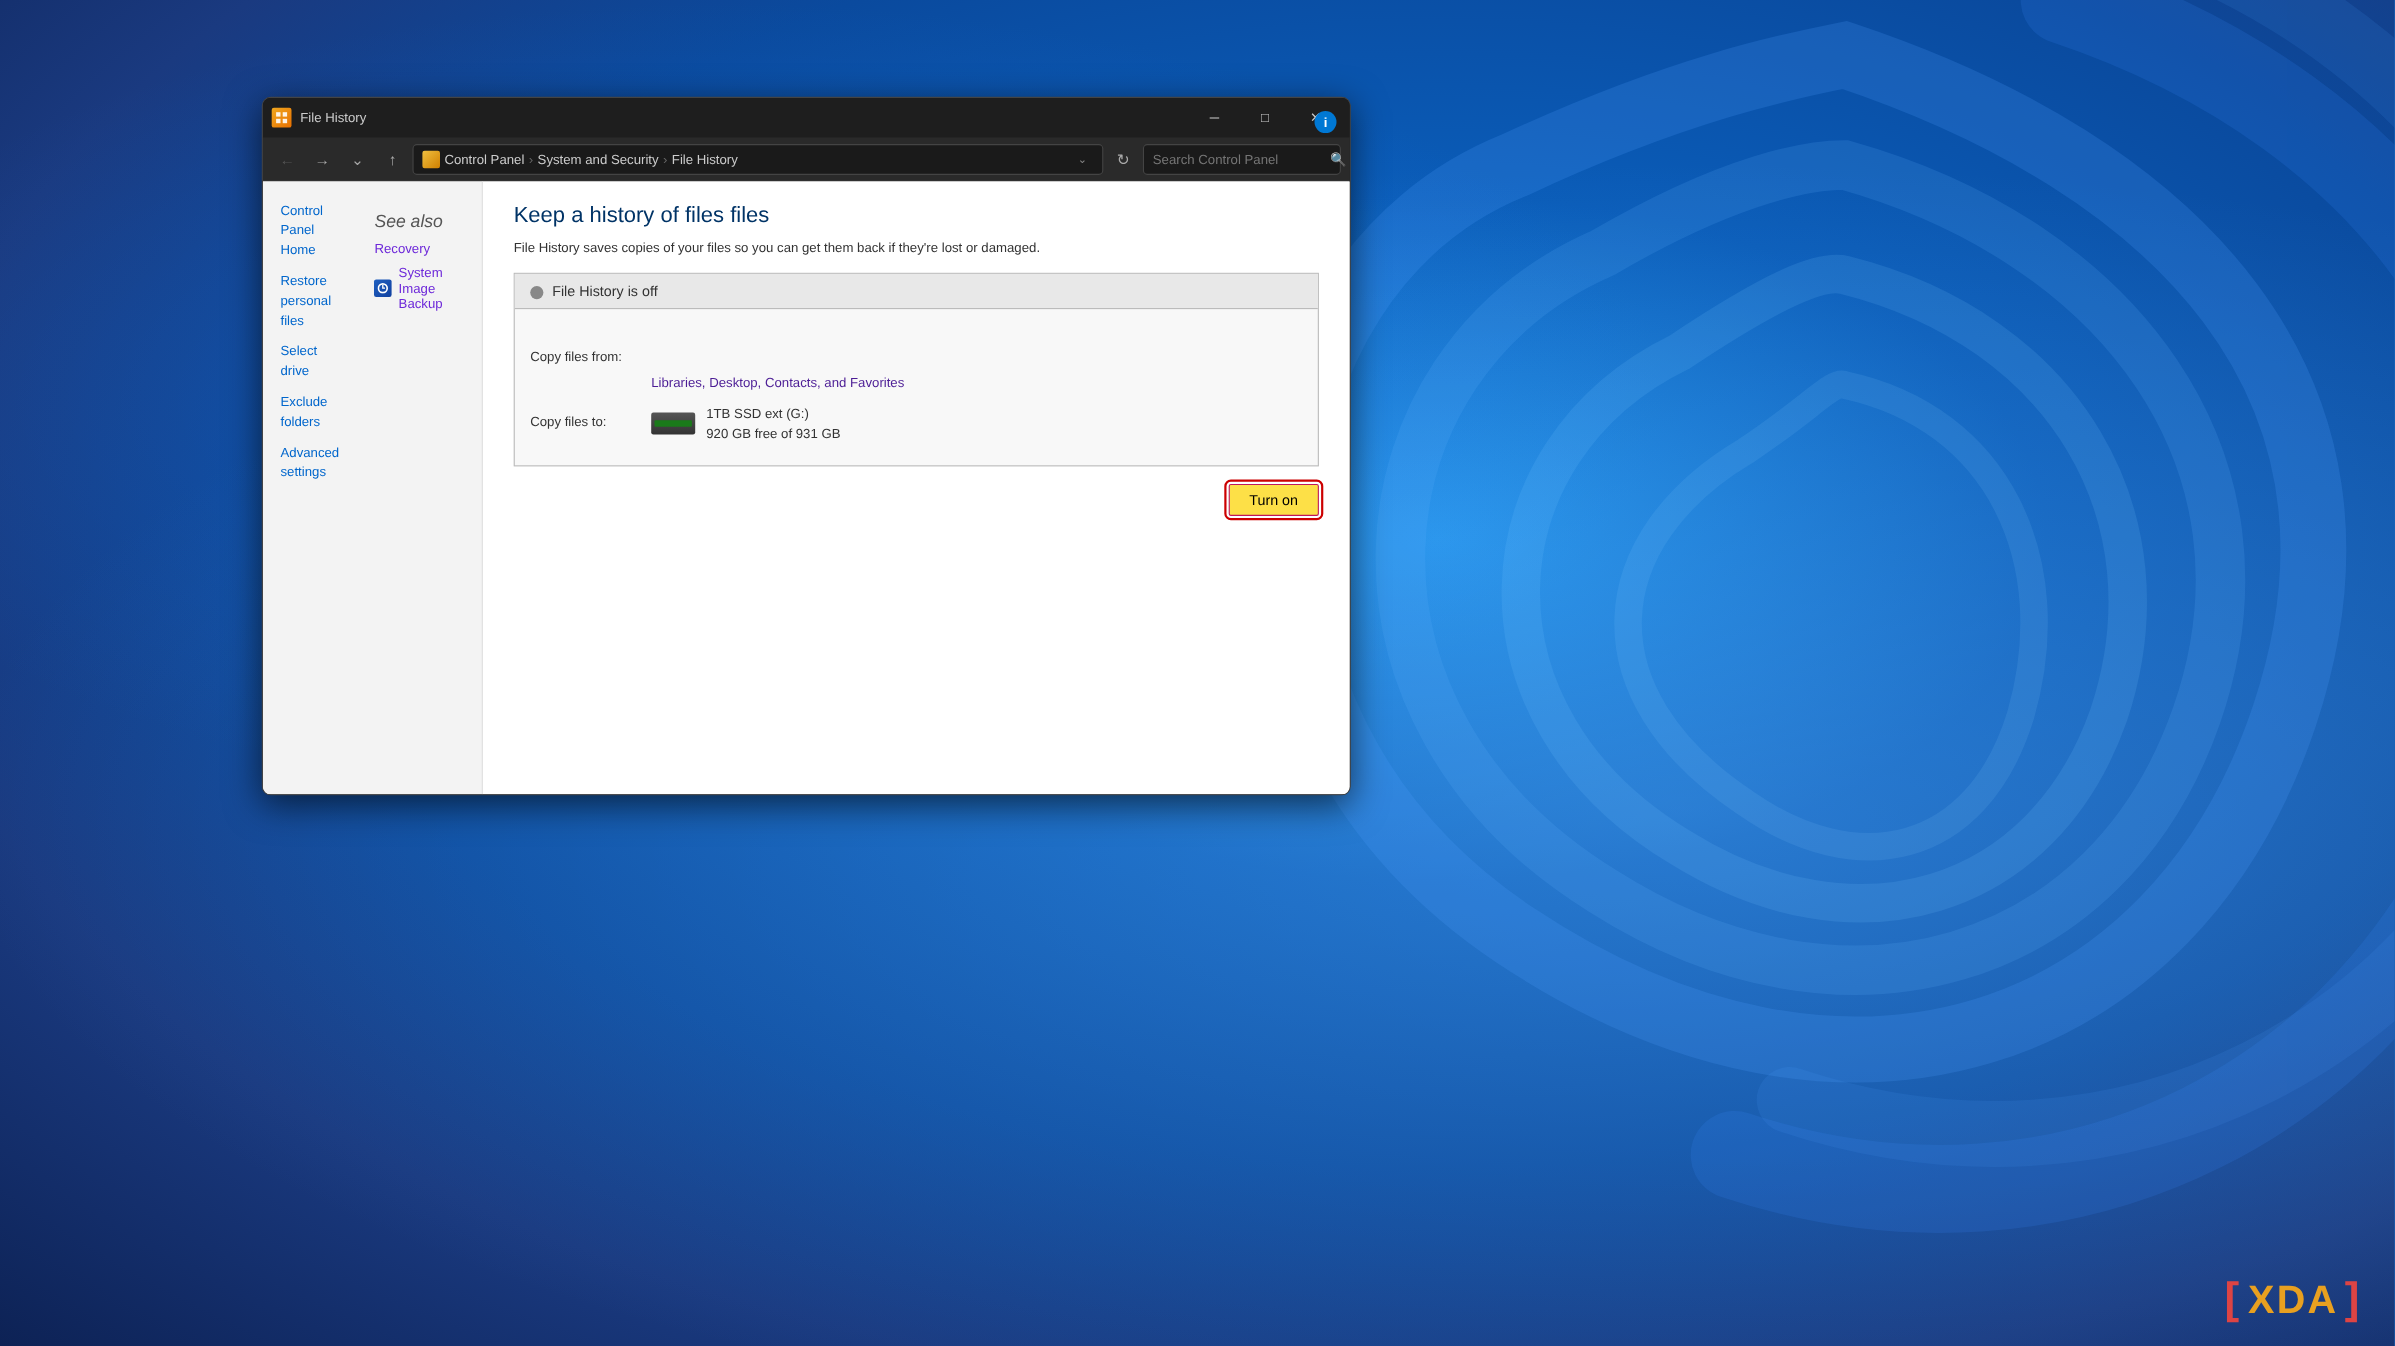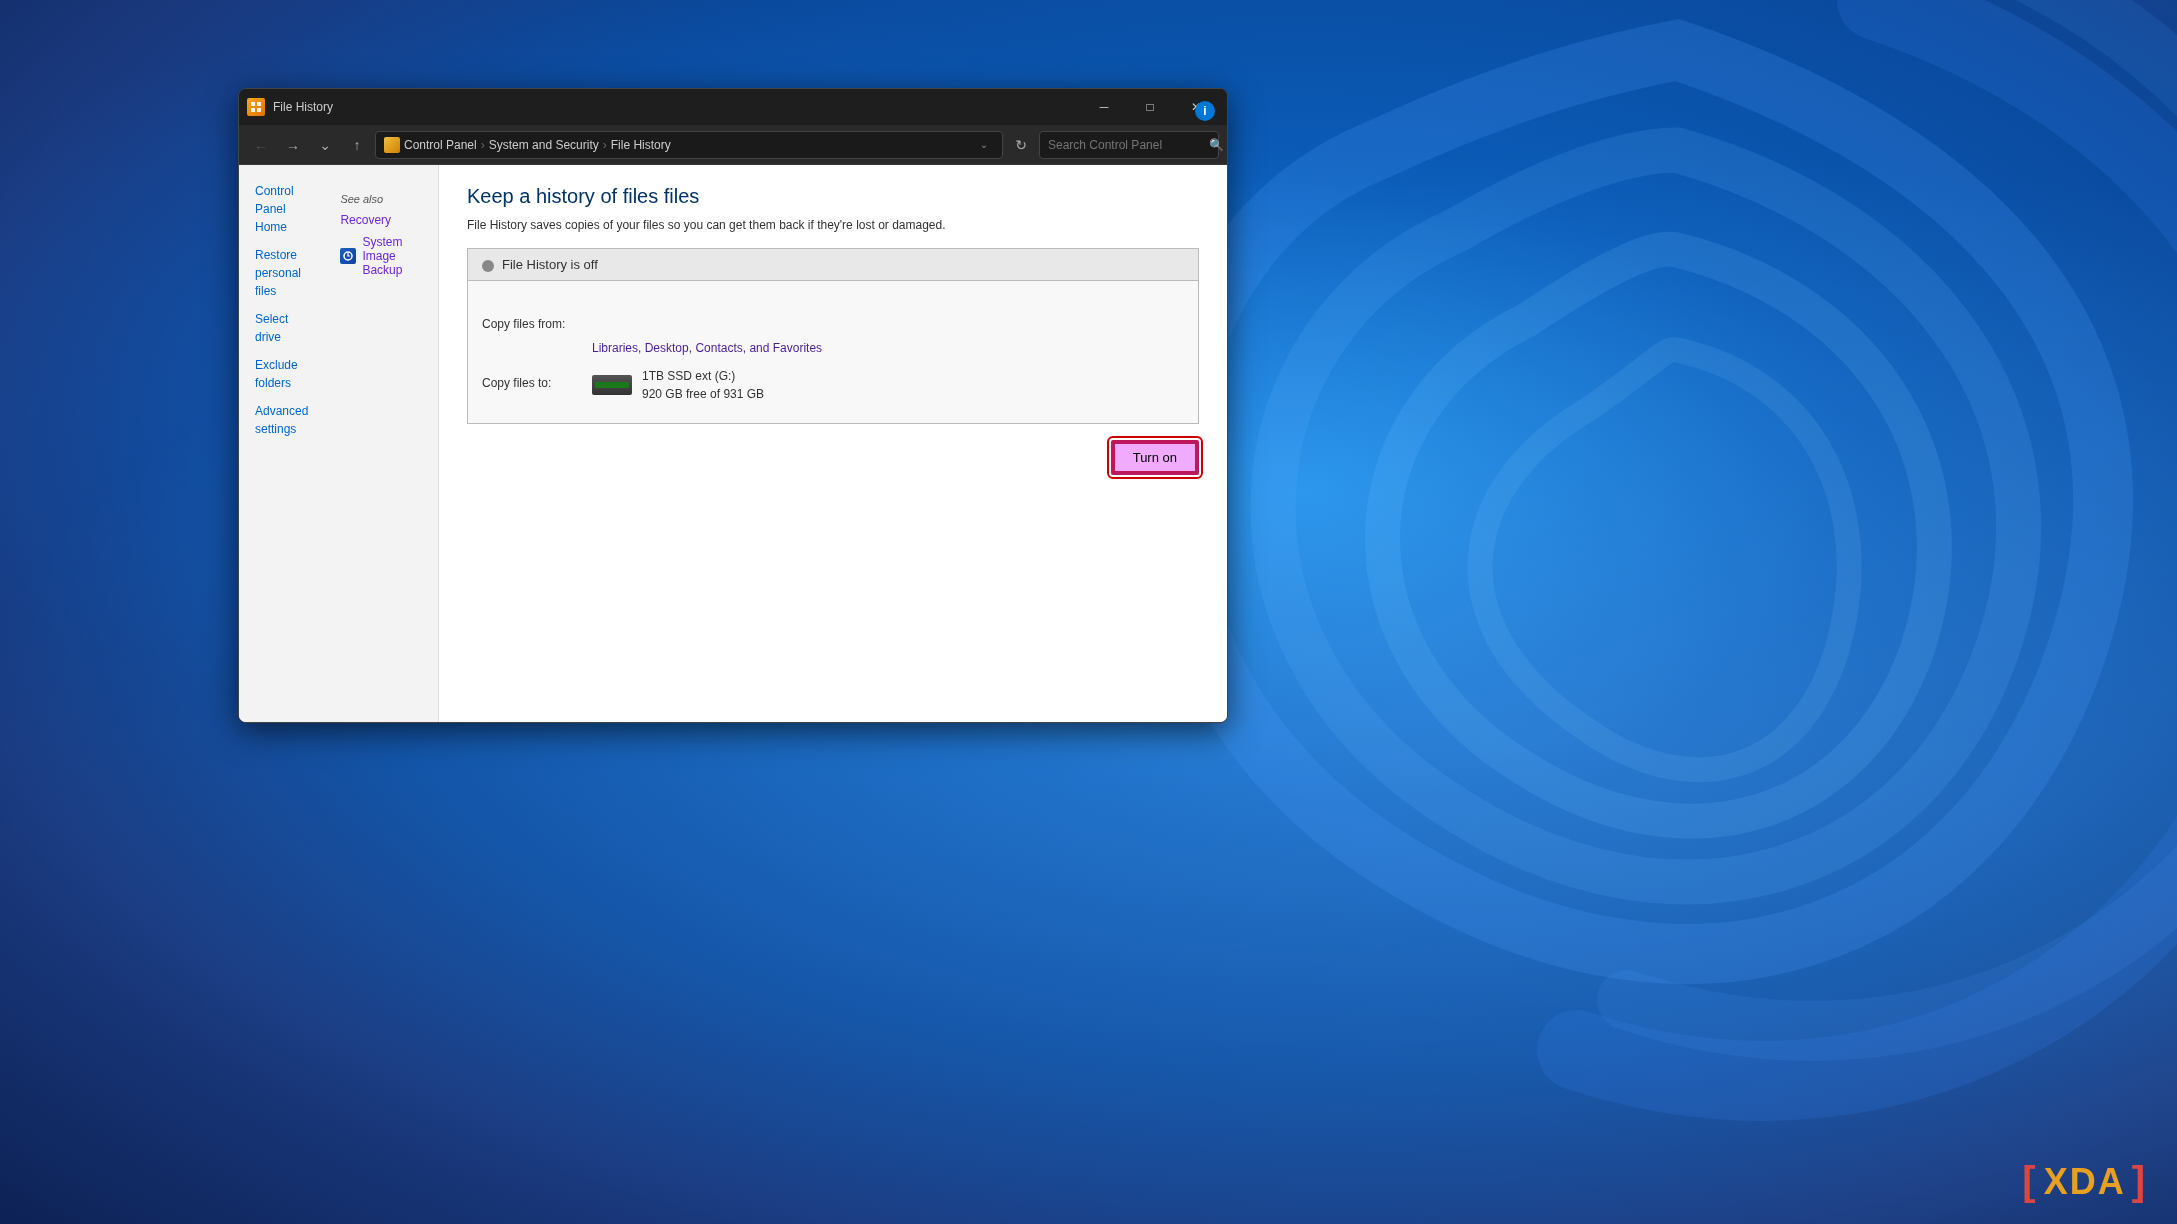--- a/index.html
+++ b/index.html
@@ -257,21 +257,21 @@
     .sidebar-item {
       padding: 5px 16px;
       font-size: 12px;
       color: #0066cc;
       cursor: pointer;
       line-height: 1.5;
     }
 
     .sidebar-section {
       padding: 16px 16px 4px;
-      font-size: 11px;
+      font-size: 16px;
       color: #555;
       font-style: italic;
     }
 
     .sidebar-footer {
       padding: 0 0 8px;
     }
 
     .sidebar-footer-item {
       padding: 4px 16px;
@@ -401,22 +401,22 @@
     }
 
     .turn-on-btn {
       display: flex;
       justify-content: flex-end;
       margin-top: 4px;
     }
 
     .btn-turn-on {
       padding: 6px 18px;
-      background: #f0abfc;
-      border: 4px solid #be185d;
+      background: #fde047;
+      border: 1px solid #be185d;
       border-radius: 2px;
       font-size: 13px;
       color: #000;
       cursor: pointer;
       font-family: 'Segoe UI', sans-serif;
       outline: 2px solid #cc0000;
       outline-offset: 2px;
     }
 
     

